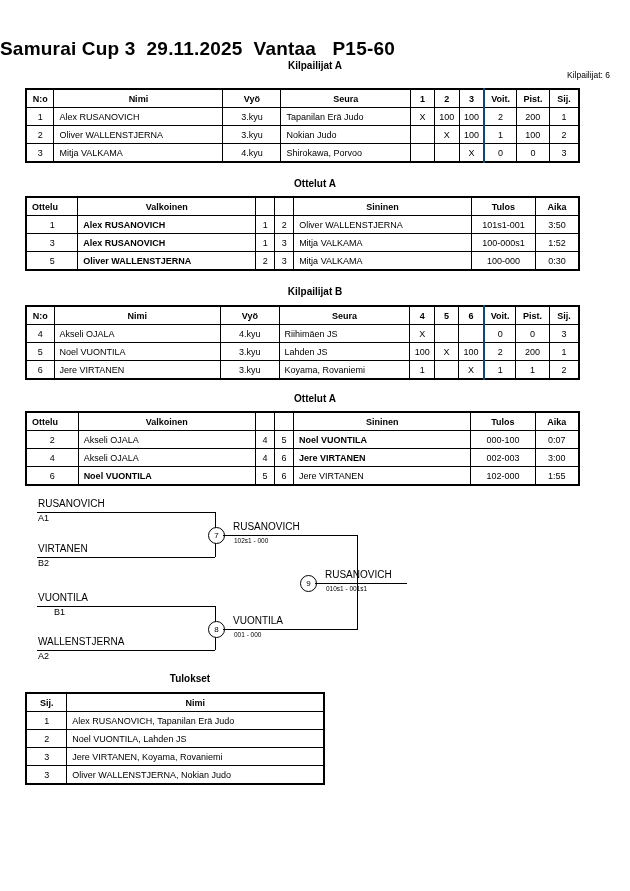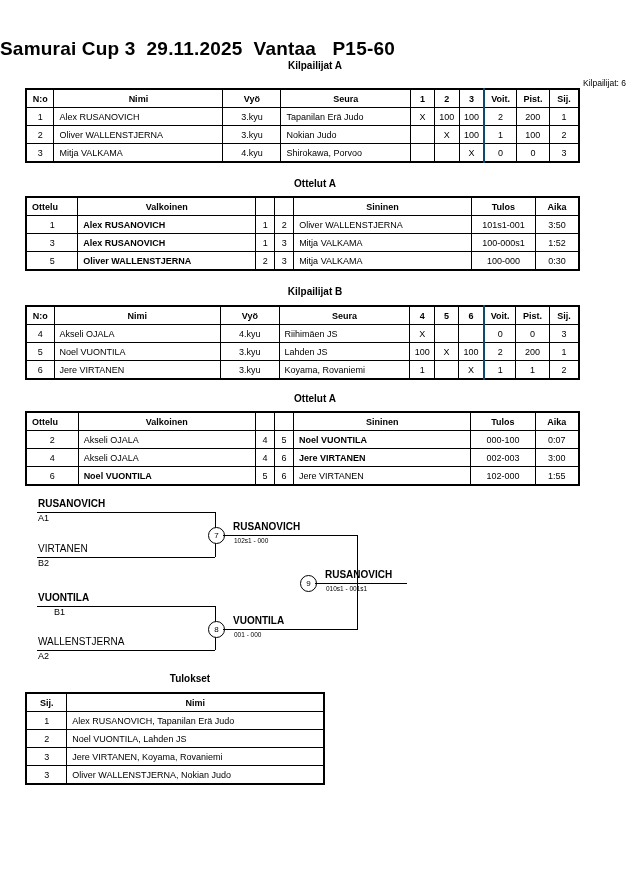--- a/index.html
+++ b/index.html
@@ -9,21 +9,21 @@
     color:#000;position:relative;overflow:hidden;
   }
   .page{position:relative;width:630px;height:891px;}
 
   
   .title{
     position:absolute;left:0;top:38px;width:630px;text-align:left;
     font-size:19px;font-weight:bold;letter-spacing:0.2px;white-space:pre;
   }
   .entrants{
-    position:absolute;right:4px;top:70px;font-size:8.5px;white-space:pre;margin-top:8px;
+    position:absolute;right:20px;top:70px;font-size:8.5px;white-space:pre;
   }
   .section-head{
     position:absolute;font-size:10px;font-weight:bold;text-align:center;
     width:100%;left:0;
   }
 
   
   table{border-collapse:collapse;position:absolute;background:#fff;}
   td,th{border:1px solid #000;font-size:9px;padding:0;height:17px;
         font-weight:normal;text-align:center;vertical-align:middle;}
@@ -59,21 +59,21 @@
   .results .c-name{width:260px;}
 
   
   .bracket{position:absolute;left:0;top:495px;width:630px;height:180px;}
   .bk-line{position:absolute;background:#000;}
   .bk-h{height:1px;}
   .bk-v{width:1px;}
   .bk-name{
     position:absolute;font-size:10px;white-space:pre;font-weight:normal;
   }
-  .bk-name.b{font-weight:bold;}
+  .bk-name.b{font-weight:normal;}
   .bk-seed{position:absolute;font-size:9px;white-space:pre;}
   .bk-score{position:absolute;font-size:6.5px;white-space:pre;color:#000;}
   .bk-node{
     position:absolute;width:15px;height:15px;border:1px solid #000;
     border-radius:50%;background:#fff;font-size:8px;line-height:15px;
     text-align:center;font-weight:normal;
   }
 </style>
 </head>
 <body>

